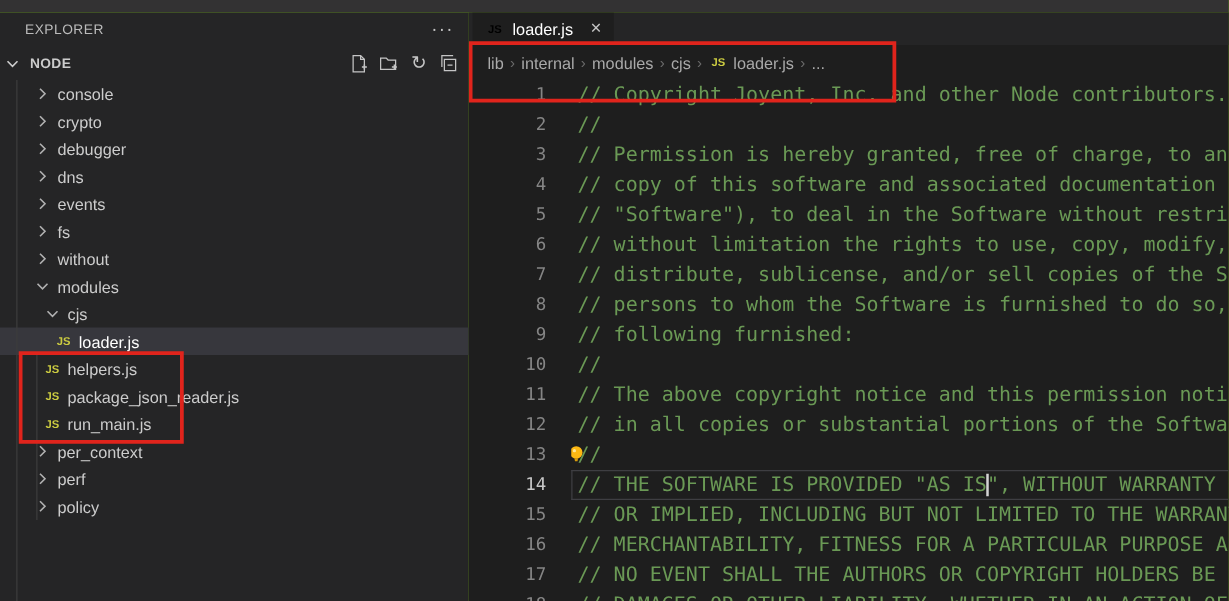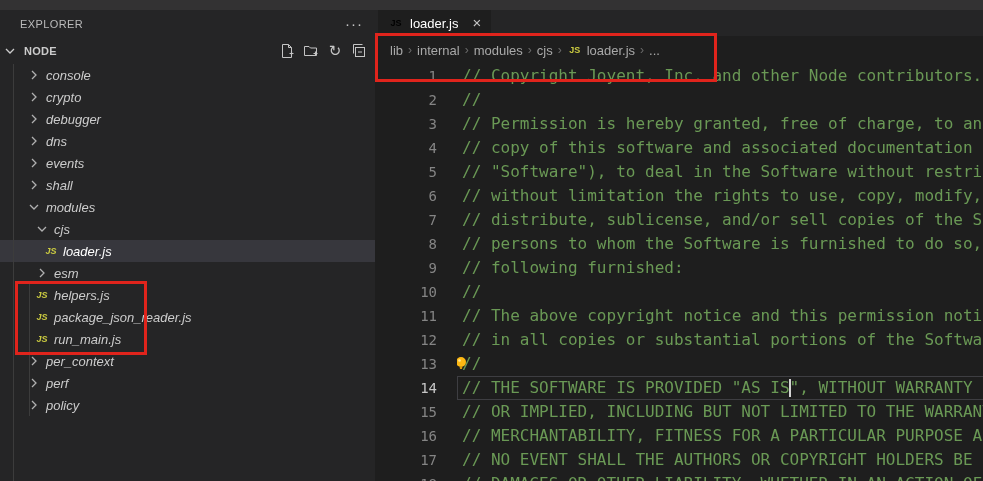--- a/index.html
+++ b/index.html
@@ -24,21 +24,21 @@
   .section-header { height:26px; display:flex; align-items:center; padding:0 8px 0 2px; }
   .section-title { font-size:11px; font-weight:bold; color:#cccccc; letter-spacing:0.3px; margin-left:6px; }
   .section-actions { margin-left:auto; display:flex; gap:8px; align-items:center; }
   .action-icon { width:16px; height:16px; display:flex; align-items:center;
                  justify-content:center; color:#c5c5c5; cursor:pointer; }
   .action-icon svg { display:block; }
   .refresh-glyph { font-size:15px; line-height:16px; color:#c5c5c5; }
 
   .tree { position:relative; }
   .trow { position:relative; height:22px; display:flex; align-items:center;
-          font-size:13px; color:#cccccc; cursor:pointer; white-space:nowrap;font-style:italic; }
+          font-size:13px; color:#cccccc; cursor:pointer; white-space:nowrap; }
   .trow.selected { background:#37373d; color:#ffffff; }
   .twist { width:16px; height:16px; flex:0 0 16px; display:flex; align-items:center;
            justify-content:center; }
   .twist svg { display:block; }
   .twist.expanded svg { transform:rotate(90deg); }
   .js-badge { width:16px; height:16px; flex:0 0 16px; display:flex; align-items:center;
               justify-content:center; font-weight:bold; font-size:9px;
               font-family:"Liberation Sans", sans-serif; }
   .tlabel { margin-left:4px; }
   .guide { position:absolute; width:1px; background:#3c3c3c; }
@@ -165,21 +165,30 @@
             </span>
             <span class="tlabel">events</span>
           </div>
           <div class="trow">
             <span style="width: 26px; flex: 0 0 26px;"></span>
             <span class="twist">
               <svg width="16" height="16" viewBox="0 0 16 16">
                 <path d="M6 4 L10 8 L6 12" fill="none" stroke="#b0b0b0" stroke-width="1.3"></path>
               </svg>
             </span>
-            <span class="tlabel">shall</span>
+            <span class="tlabel">fs</span>
+          </div>
+          <div class="trow">
+            <span style="width: 26px; flex: 0 0 26px;"></span>
+            <span class="twist">
+              <svg width="16" height="16" viewBox="0 0 16 16">
+                <path d="M6 4 L10 8 L6 12" fill="none" stroke="#b0b0b0" stroke-width="1.3"></path>
+              </svg>
+            </span>
+            <span class="tlabel">without</span>
           </div>
           <div class="trow">
             <span style="width: 26px; flex: 0 0 26px;"></span>
             <span class="twist expanded">
               <svg width="16" height="16" viewBox="0 0 16 16">
                 <path d="M6 4 L10 8 L6 12" fill="none" stroke="#b0b0b0" stroke-width="1.3"></path>
               </svg>
             </span>
             <span class="tlabel">modules</span>
           </div>
@@ -189,29 +198,20 @@
               <svg width="16" height="16" viewBox="0 0 16 16">
                 <path d="M6 4 L10 8 L6 12" fill="none" stroke="#b0b0b0" stroke-width="1.3"></path>
               </svg>
             </span>
             <span class="tlabel">cjs</span>
           </div>
           <div class="trow selected">
             <span style="width: 43px; flex: 0 0 43px;"></span>
             <span class="js-badge" style="color: rgb(203, 203, 65);">JS</span>
             <span class="tlabel">loader.js</span>
-          </div>
-          <div class="trow">
-            <span style="width: 34px; flex: 0 0 34px;"></span>
-            <span class="twist">
-              <svg width="16" height="16" viewBox="0 0 16 16">
-                <path d="M6 4 L10 8 L6 12" fill="none" stroke="#b0b0b0" stroke-width="1.3"></path>
-              </svg>
-            </span>
-            <span class="tlabel">esm</span>
           </div>
           <div class="trow">
             <span style="width: 34px; flex: 0 0 34px;"></span>
             <span class="js-badge" style="color: rgb(203, 203, 65);">JS</span>
             <span class="tlabel">helpers.js</span>
           </div>
           <div class="trow">
             <span style="width: 34px; flex: 0 0 34px;"></span>
             <span class="js-badge" style="color: rgb(203, 203, 65);">JS</span>
             <span class="tlabel">package_json_reader.js</span>

